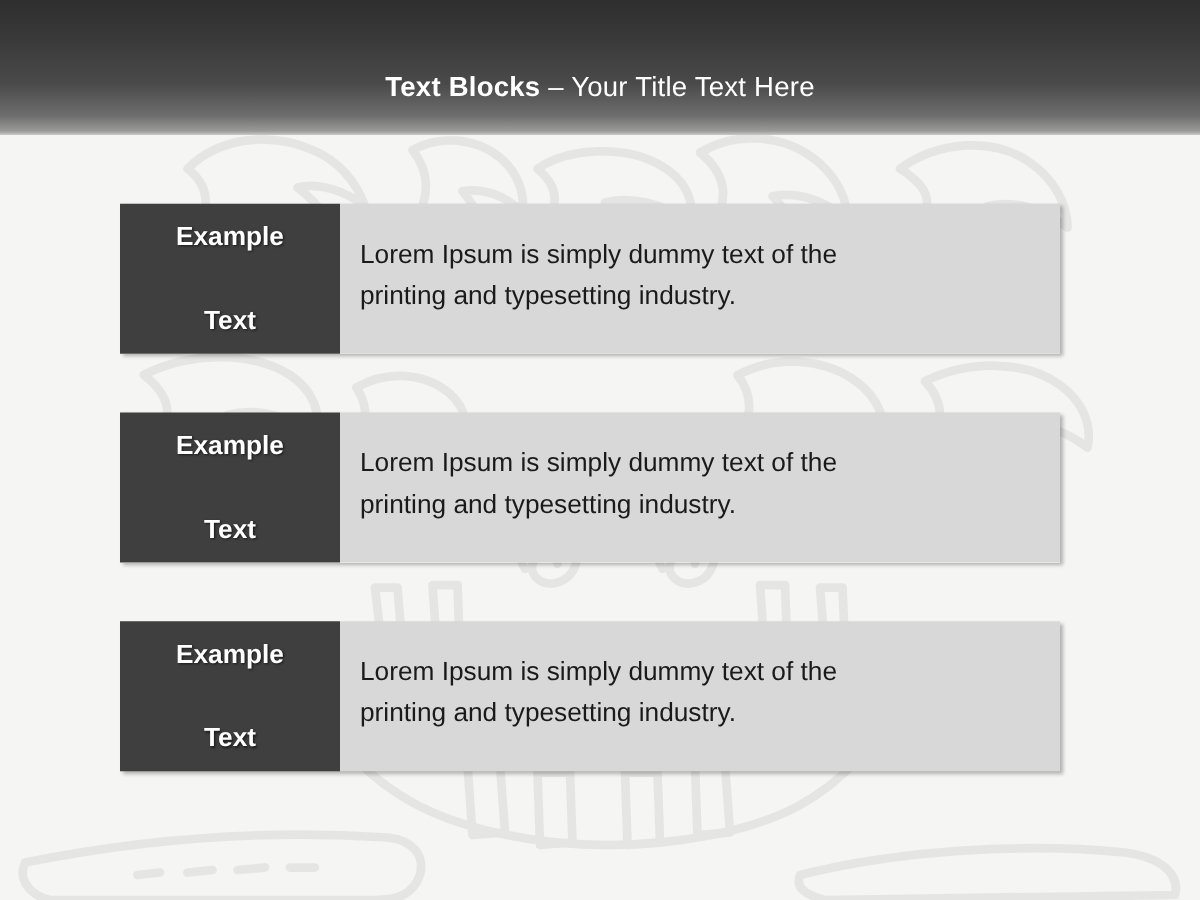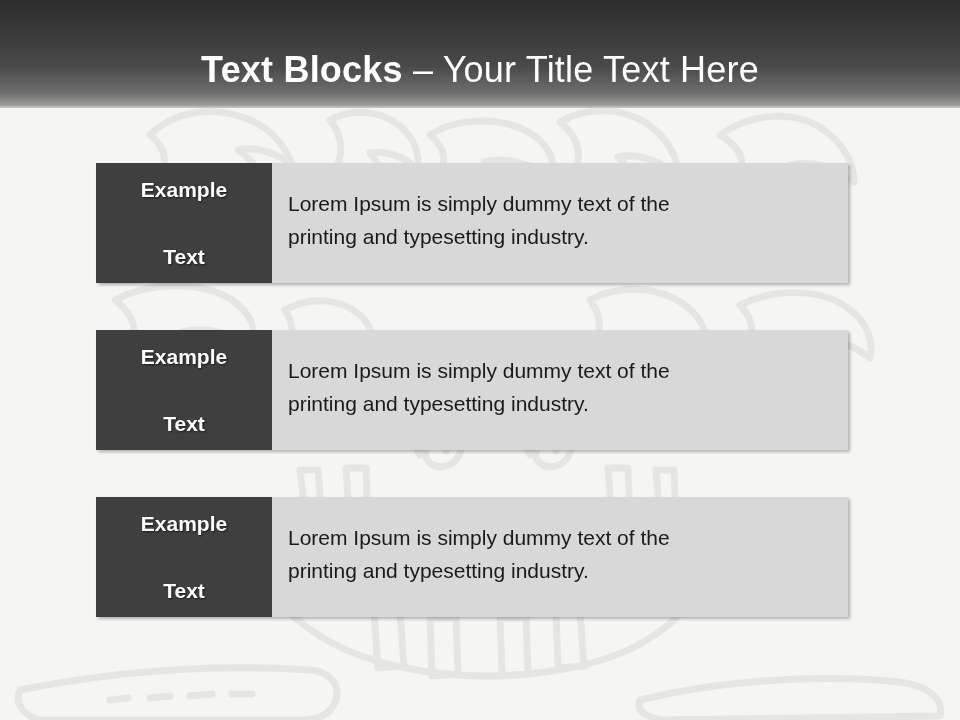--- a/index.html
+++ b/index.html
@@ -42,21 +42,21 @@
     height: 108px;
     background: linear-gradient(to bottom, #2e2e2e 0%, #3a3a3a 30%, #4a4a4a 62%, #6e6e6e 86%, #9a9a98 97%, #c9c9c6 100%);
   }
 
   .header-title {
     position: absolute;
     left: 0;
     top: 52px;
     width: 960px;
     text-align: center;
-    font-size: 36px;
+    font-size: 22px;
     line-height: 36px;
     color: #ffffff;
     letter-spacing: 0.2px;
     white-space: nowrap;
   }
   .header-title .t-strong {
     font-weight: bold;
   }
   .header-title .t-light {
     font-weight: normal;

